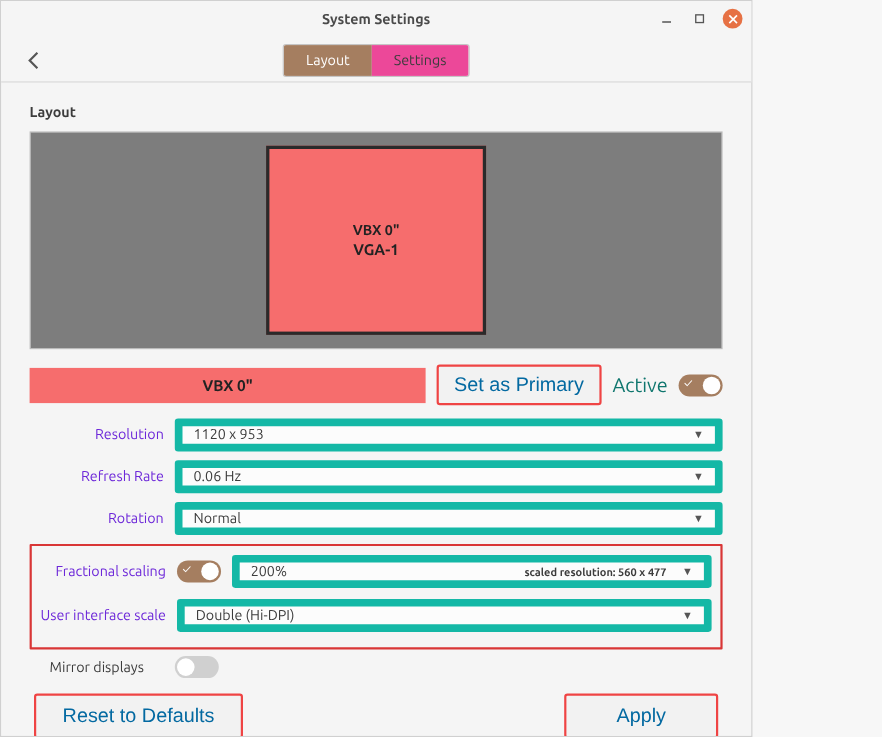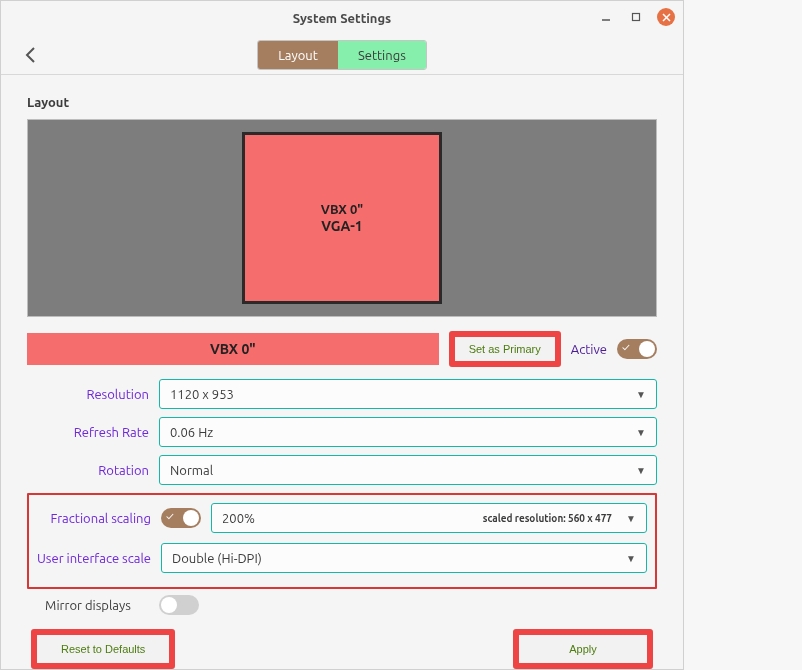--- a/index.html
+++ b/index.html
@@ -6,45 +6,45 @@
 body { font-family: "Ubuntu", "Noto Sans", sans-serif; font-size: 13px; color: #3c3c3c; background: #f7f7f7; width: 802px; height: 670px; overflow: hidden; }
 .window { background: #f5f5f5; border: 1px solid #d0d0d0; width: 684px; height: 670px; display: flex; flex-direction: column; }
 .titlebar { height: 34px; display: flex; align-items: center; justify-content: center; position: relative; background: #f5f5f5; }
 .titlebar .title { font-weight: bold; font-size: 13px; color: #4a4a4a; }
 .titlebar .wincontrols { position: absolute; right: 8px; top: 7px; display: flex; gap: 12px; align-items: center; }
 .winbtn { width: 18px; height: 18px; display: flex; align-items: center; justify-content: center; font-size: 12px; color: #555; cursor: pointer; }
 .winbtn.close { width: 18px; height: 18px; border-radius: 50%; background: #e67144; color: #fff; font-size: 11px; font-weight: bold; }
 .toolbar { height: 40px; display: flex; align-items: center; justify-content: center; position: relative; border-bottom: 1px solid #d8d8d8; background: #f5f5f5; padding: 0 12px; }
 .back-btn { position: absolute; left: 16px; top: 6px; width: 28px; height: 28px; display: flex; align-items: center; justify-content: center; color: #555; cursor: pointer; }
 .segmented { display: flex; border: 1px solid #c5c5c5; border-radius: 3px; overflow: hidden; }
-.segmented .seg { padding: 7px 20px; font-size: 13px; cursor: pointer; background: #86efac; }
+.segmented .seg { padding: 7px 20px; font-size: 13px; cursor: pointer; background: #ec4899; }
 .segmented .seg.active { background: #a57e60; color: #fff; }
 .content { padding: 20px 26px 20px 26px; flex: 1; overflow: auto; }
 .section-label { font-weight: bold; font-size: 13px; color: #3c3c3c; margin-bottom: 10px; }
 .display-area-outer { border: 1px solid #bdbdbd; background: #fff; padding: 0; }
 .display-area { background: #7d7d7d; height: 196px; display: flex; align-items: center; justify-content: center; }
 .display-box { width: 200px; height: 172px; background: #f66d6d; border: 3px solid #2a2a2a; display: flex; flex-direction: column; align-items: center; justify-content: center; cursor: pointer; }
 .display-box .dname { font-weight: bold; font-size: 13px; color: #222; }
 .display-box .dport { font-weight: bold; font-size: 14px; color: #222; margin-top: 2px; }
 .row-primary { display: flex; gap: 10px; align-items: center; margin-top: 14px; }
 .selected-disp { flex: 1; background: #f66d6d; height: 32px; display: flex; align-items: center; justify-content: center; font-weight: bold; font-size: 14px; color: #222; }
-.btn { border: 6px solid #ef4444; background: #f2f2f2; color: #4d7c0f; padding: 6px 14px; border-radius: 3px; font-size: 11px; cursor: pointer; }
+.btn { border: 2px solid #ef4444; background: #f2f2f2; color: #0369a1; padding: 6px 14px; border-radius: 3px; font-size: 18px; cursor: pointer; }
 .btn.wide { padding: 8px 24px; min-width: 140px; text-align: center; }
-.active-label { font-size: 13px; color: #4c1d95; }
+.active-label { font-size: 18px; color: #0f766e; }
 .toggle { width: 40px; height: 20px; border-radius: 10px; position: relative; cursor: pointer; display: inline-block; }
 .toggle.on { background: #a57e60; }
 .toggle.off { background: #d0d0d0; }
 .toggle .knob { width: 16px; height: 16px; background: #fff; border-radius: 50%; position: absolute; top: 2px; }
 .toggle.on .knob { right: 2px; }
 .toggle.off .knob { left: 2px; }
 .toggle .chk { position: absolute; left: 5px; top: 2px; font-size: 11px; color: #fff; }
 .form-rows { margin-top: 12px; }
 .form-row { display: flex; align-items: center; gap: 10px; margin-bottom: 8px; }
 .form-row .lbl { width: 122px; text-align: right; font-size: 13px; color: #6d28d9; }
-.combo { flex: 1; border: 1px solid #14b8a6; background: #fcfcfc; height: 30px; border-radius: 3px; display: flex; align-items: center; padding: 0 10px; position: relative; cursor: pointer; }
+.combo { flex: 1; border: 7px solid #14b8a6; background: #fcfcfc; height: 30px; border-radius: 3px; display: flex; align-items: center; padding: 0 10px; position: relative; cursor: pointer; }
 .combo .arrow { position: absolute; right: 10px; top: 50%; transform: translateY(-50%); font-size: 10px; color: #555; }
 .combo .val { font-size: 13px; color: #3c3c3c; }
 .combo .extra { margin-left: auto; margin-right: 24px; font-size: 10px; }
 .combo .extra .bold { font-weight: bold; }
 .highlight-box { border: 2px solid #d93636; margin-top: 6px; padding: 8px 8px 8px 0; border-radius: 1px; }
 .highlight-box .form-row { margin-bottom: 10px; }
 .highlight-box .form-row:last-child { margin-bottom: 6px; }
 .bottom-row { display: flex; justify-content: space-between; margin-top: 14px; gap: 20px; padding: 0 4px; }
 .mirror-row { display: flex; align-items: center; gap: 10px; margin-top: 6px; }
 .mirror-row .lbl { width: 122px; text-align: center; font-size: 13px; }

